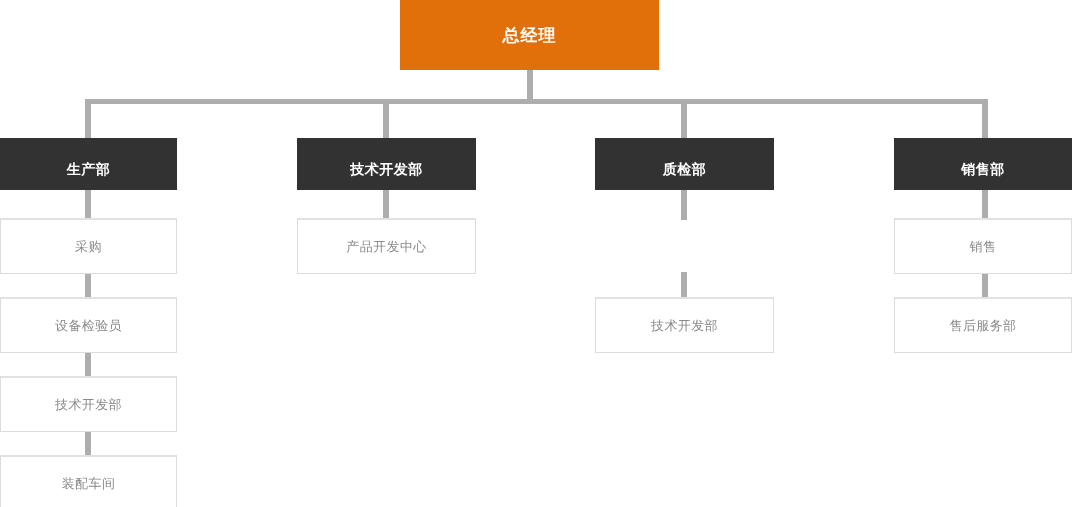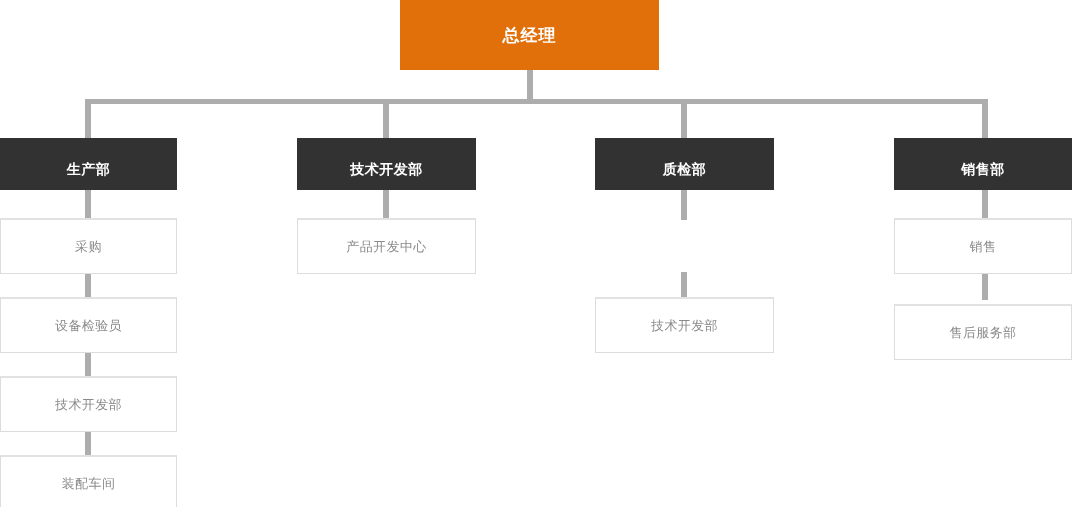--- a/index.html
+++ b/index.html
@@ -155,17 +155,17 @@
     <span class="node-label">产品开发中心</span>
   </div>
 
   <div class="leaf-node col-2" style="top:297px;">
     <span class="node-label">技术开发部</span>
   </div>
 
   <div class="leaf-node col-3" style="top:218px;">
     <span class="node-label">销售</span>
   </div>
-  <div class="leaf-node col-3" style="top:304px;text-align:right;">
+  <div class="leaf-node col-3" style="top:297px;text-align:right;">
     <span class="node-label">售后服务部</span>
   </div>
 
 </div>
 
 </body></html>

